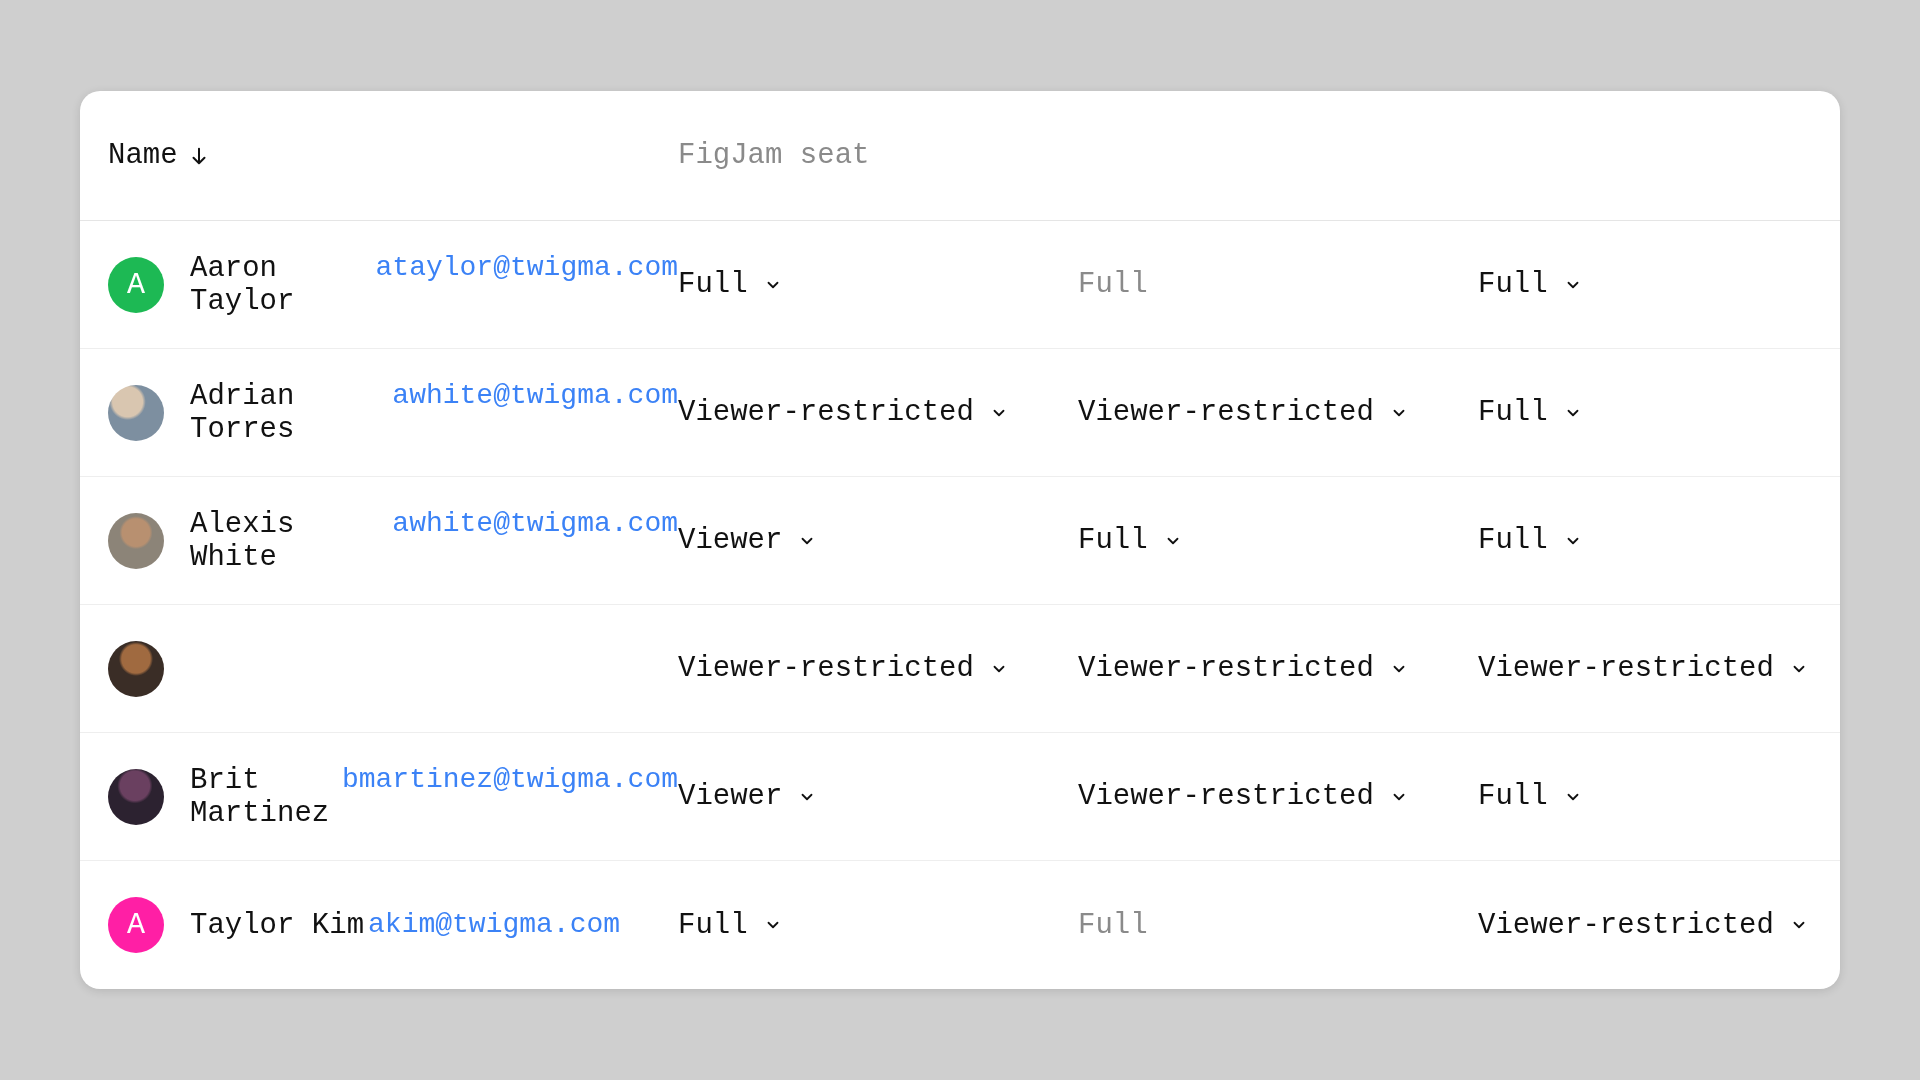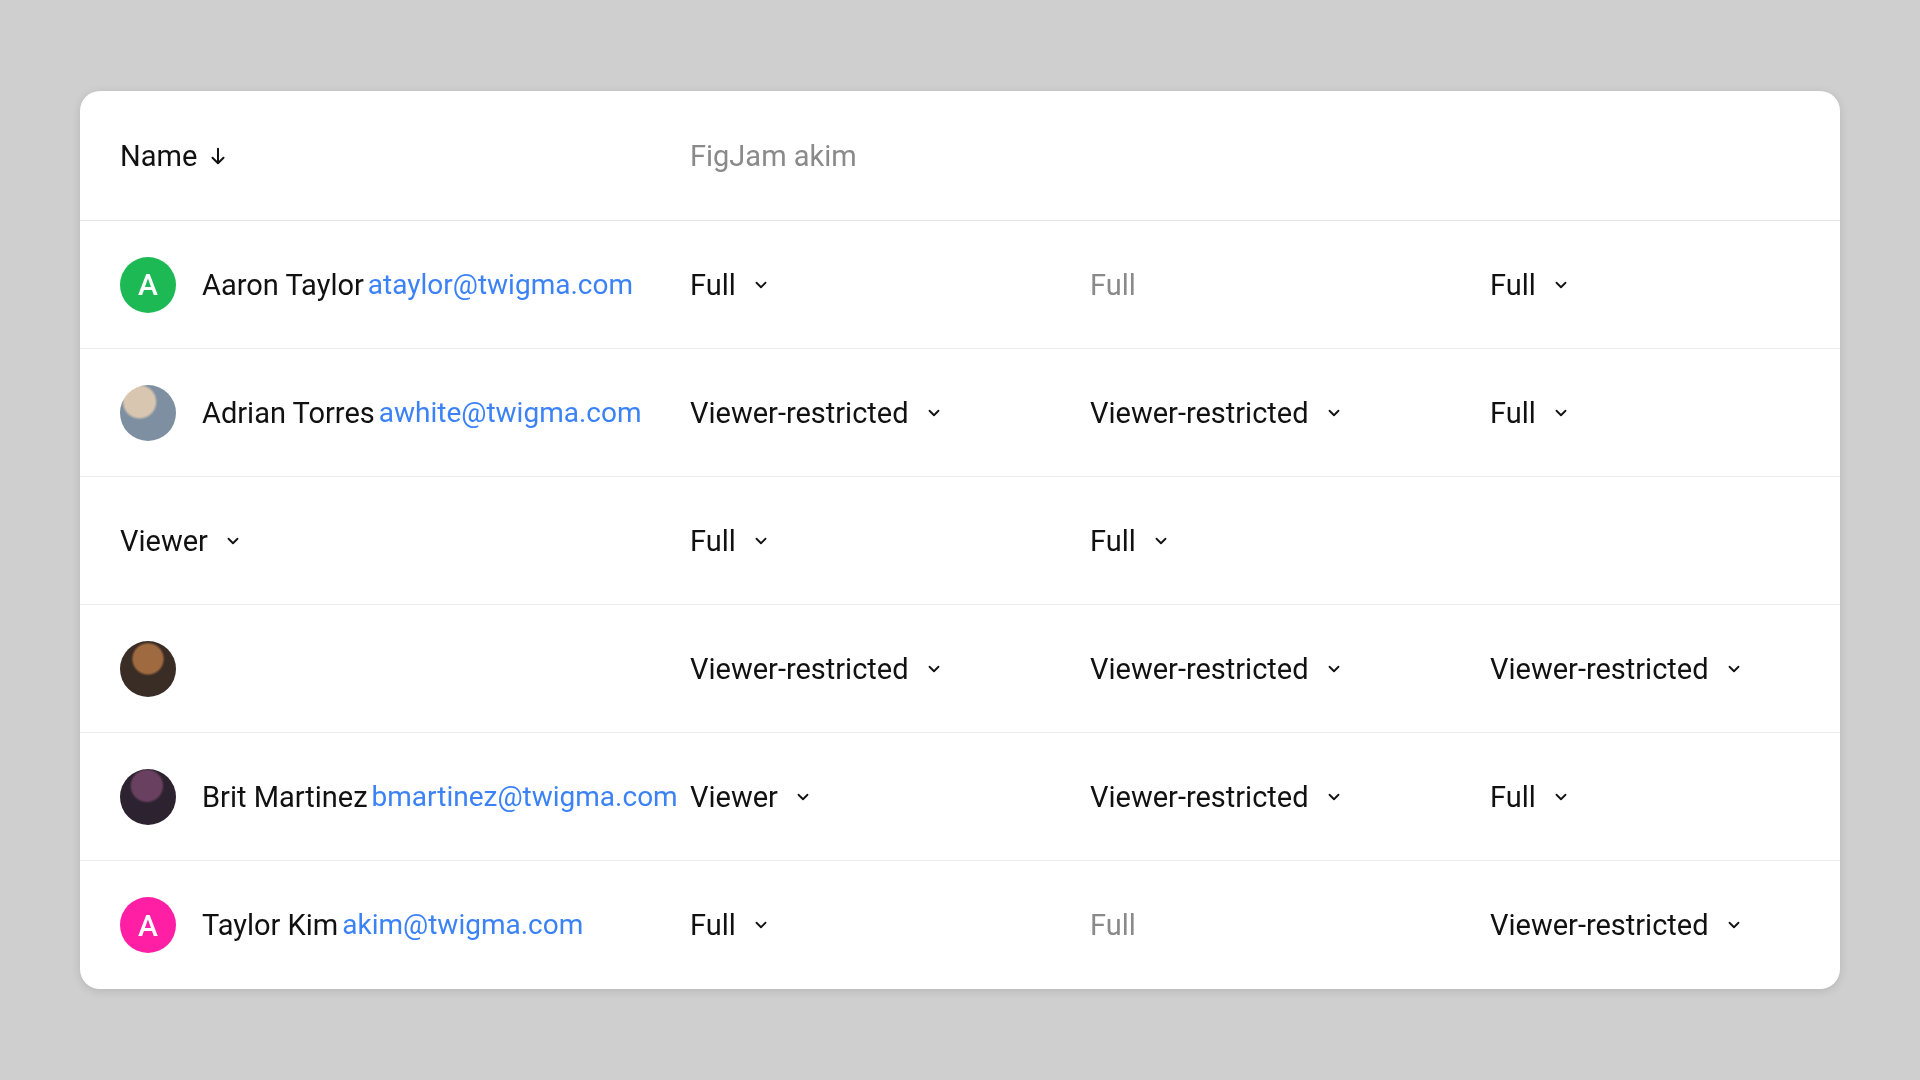--- a/index.html
+++ b/index.html
@@ -15,21 +15,22 @@
     width: 1760px;
     background: #fff;
     border-radius: 20px;
     box-shadow: 0 2px 10px rgba(0,0,0,0.12);
     overflow: hidden;
   }
   .row {
     display: grid;
     grid-template-columns: 570px 400px 400px 1fr;
     align-items: center;
-    padding: 0 40px;
+    padding: 0 28px;
+    font-family: Liberation Mono, monospace;
   }
   .header-row {
     height: 130px;
     border-bottom: 1px solid #e5e5e5;
   }
   .data-row {
     height: 128px;
     border-bottom: 1px solid #eeeeee;
   }
   .data-row:last-child { border-bottom: none; }
@@ -98,21 +99,21 @@
   <div class="row header-row">
     <div class="header-cell sortable">
       <span>Name</span>
       <span class="arrow-down-icon">
         <svg viewBox="0 0 24 24" fill="none">
             <path d="M12 4v16m0 0l-6-6m6 6l6-6" stroke="#111" stroke-width="2.2" stroke-linecap="round" stroke-linejoin="round"></path>
           </svg>
       </span>
     </div>
     <div class="header-cell">
-      <span>FigJam akim</span>
+      <span>FigJam seat</span>
     </div>
   </div>
 
   <div id="rows">
       <div class="row data-row">
         <div class="name-cell">
           <div class="avatar" style="background:#1db954">
             <span>A</span>
           </div>
           <div class="name-text">
@@ -167,20 +168,27 @@
         <div class="seat-cell">
           <span>Full</span>
           <span class="chevron-icon">
             <svg viewBox="0 0 24 24" fill="none">
               <path d="M6 9l6 6 6-6" stroke-width="2.4" stroke-linecap="round" stroke-linejoin="round"></path>
             </svg>
           </span>
         </div>
       </div>
       <div class="row data-row">
+        <div class="name-cell">
+          <div class="avatar photo ph2"></div>
+          <div class="name-text">
+            <span class="user-name">Alexis White</span>
+            <span class="user-email">awhite@twigma.com</span>
+          </div>
+        </div>
         <div class="seat-cell">
           <span>Viewer</span>
           <span class="chevron-icon">
             <svg viewBox="0 0 24 24" fill="none">
               <path d="M6 9l6 6 6-6" stroke-width="2.4" stroke-linecap="round" stroke-linejoin="round"></path>
             </svg>
           </span>
         </div>
         <div class="seat-cell">
           <span>Full</span>

